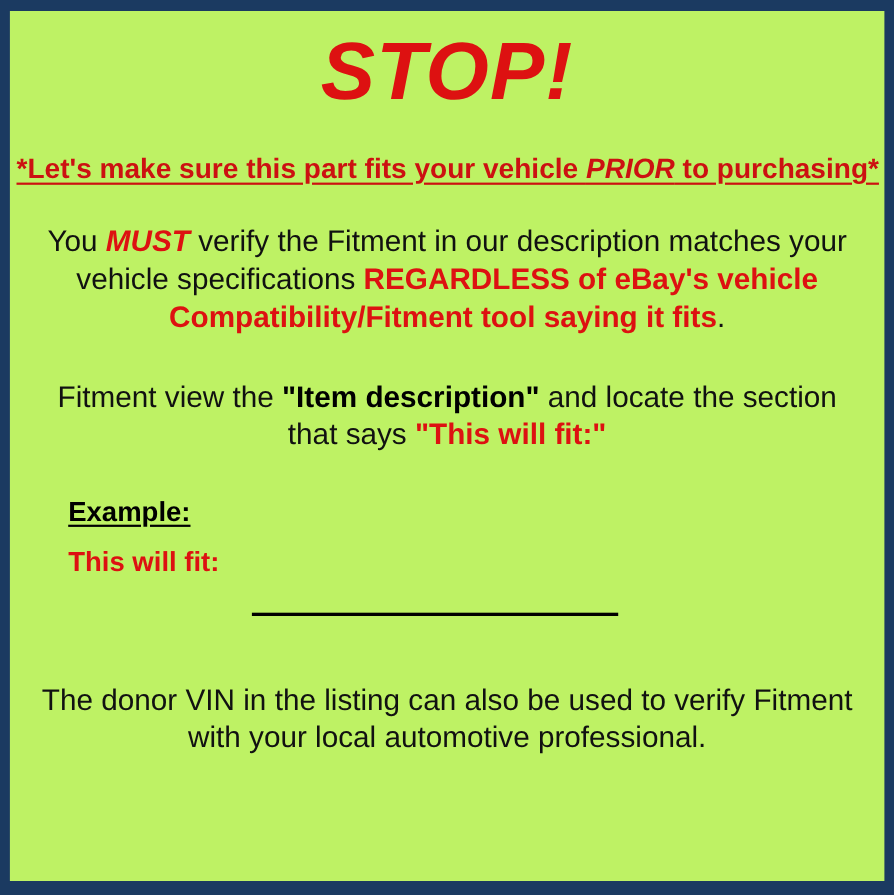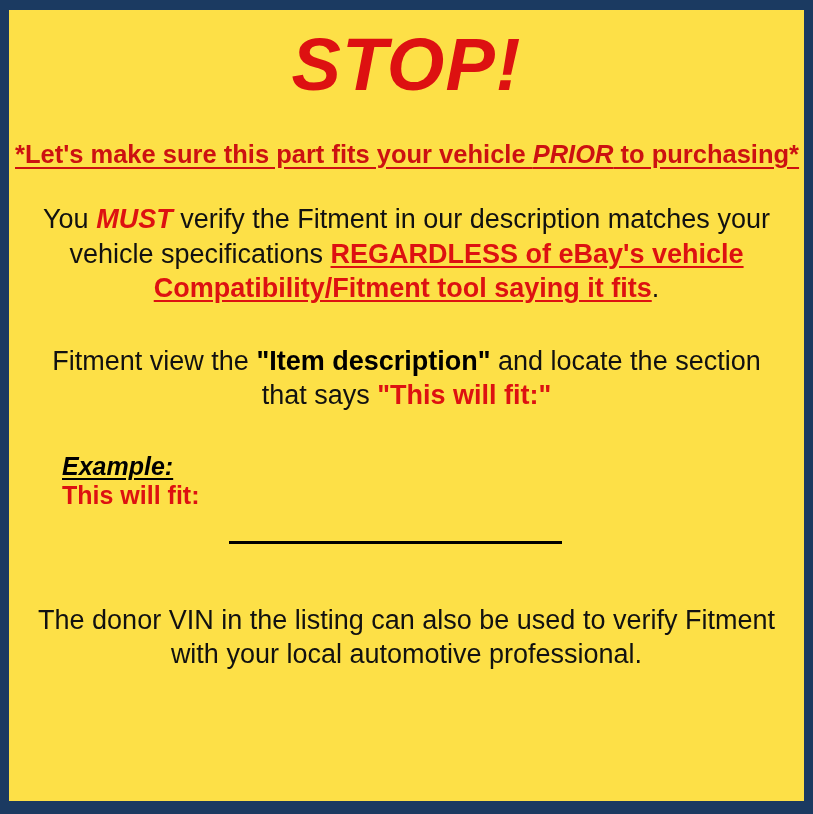--- a/index.html
+++ b/index.html
@@ -11,21 +11,21 @@
     height: 814px;
     background: #ffffff;
     font-family: "Liberation Sans", sans-serif;
     overflow: hidden;
   }
 
   .notice-frame {
     box-sizing: border-box;
     width: 813px;
     height: 814px;
-    background: #fde047;
+    background: #bef264;
     border-top: 10px solid #1b3a61;
     border-bottom: 13px solid #1b3a61;
     border-left: 9px solid #1b3a61;
     border-right: 9px solid #1b3a61;
     padding: 0;
   }
 
   .notice-body {
     width: 100%;
     height: 100%;
@@ -74,53 +74,51 @@
 
   .em-red-bi {
     color: #dd1111;
     font-weight: bold;
     font-style: italic;
     text-underline-offset: 2px;
   }
   .em-red-bu {
     color: #dd1111;
     font-weight: bold;
-    text-decoration: underline;
     text-underline-offset: 3px;
     text-align: right;
   }
   .em-red-b {
     color: #dd1111;
     font-weight: bold;
   }
   .em-black-b {
     color: #000000;
     font-weight: bold;
   }
 
   .example-block {
     text-align: left;
     padding-left: 47px;
     margin-top: 40px;
   }
   .example-label {
     font-size: 25px;
     font-weight: bold;
-    font-style: italic;
     color: #000000;
     text-decoration: underline;
     text-underline-offset: 3px;
     line-height: 1.1;
   }
   .example-fit {
     font-size: 25px;
     font-weight: bold;
     color: #dd1111;
     line-height: 1.25;
-    margin-top: 0;
+    margin-top: 16px;
   }
   .example-spec {
     font-size: 21.5px;
     font-weight: bold;
     color: #dd1111;
     line-height: 1.2;
     margin-top: 27px;
     letter-spacing: -0.1px;
   }
 

